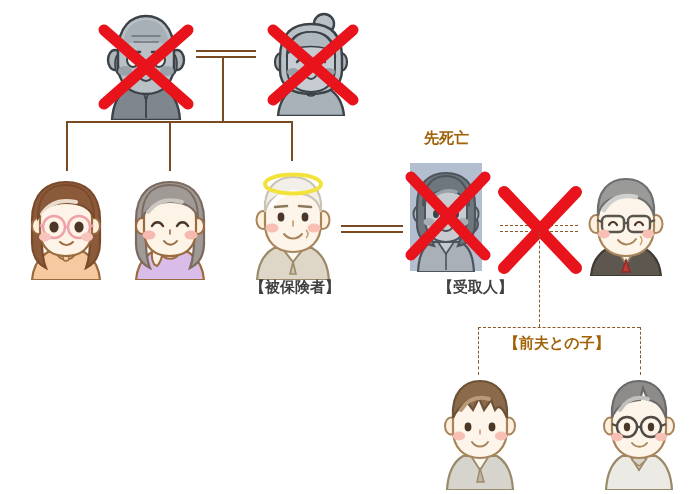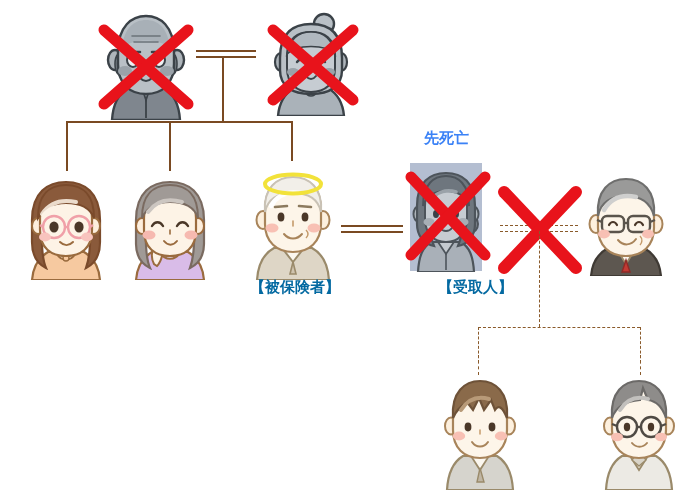--- a/index.html
+++ b/index.html
@@ -17,22 +17,22 @@
   }
   .person{position:absolute;}
   .person svg{display:block;}
   .label{
     position:absolute;
     font-weight:bold;
     white-space:nowrap;
     letter-spacing:0px;
     line-height:1;
   }
-  .label-blue{color:#0369a1;font-size:15px;}
-  .label-red{color:#3b82f6;font-size:15px;}
+  .label-blue{color:#404040;font-size:15px;}
+  .label-red{color:#a16207;font-size:15px;}
   .line{position:absolute;background:#7a4a22;}
   .vline{width:1.6px;}
   .hline{height:1.6px;}
   .bgbox{position:absolute;background:#b4bed1;}
   .xmark{position:absolute;}
   .dotv{
     position:absolute;
     width:0;
     border-left:1.6px dashed #8a5a2b;
   }
@@ -307,20 +307,21 @@
         <path d="M62 68 C65 71 64 75 62 77" stroke="#c49a6a" stroke-width="1.4" fill="none"></path>
       </g>
     </svg>
   </div>
 
   <div class="dotv" style="left:539px;top:231px;height:96px;"></div>
 
   <div class="doth" style="left:478px;top:327px;width:162px;"></div>
   <div class="dotv" style="left:478px;top:327px;height:36px;"></div>
   <div class="dotv" style="left:640px;top:327px;height:36px;"></div>
+  <div class="label label-red" style="left:504px;top:336px;">【前夫との子】</div>
   <div class="dotv" style="left:478px;top:355px;height:20px;"></div>
   <div class="dotv" style="left:640px;top:355px;height:20px;"></div>
 
   <div class="person" style="left:437px;top:370px;">
     <svg width="86" height="120" viewBox="0 0 86 120">
       <g>
 
         <path d="M26 86 C16 92 11 102 10 120 L76 120 C75 102 70 92 60 86 Z" fill="#d6d4cd" stroke="#9a8a6a" stroke-width="2.2"></path>
         <path d="M34 86 L43 100 L52 86 Z" fill="#fbf7ef" stroke="#9a8a6a" stroke-width="1.8"></path>
         <path d="M43 98 L40 112 L47 112 Z" fill="#c0b6a4" stroke="#9a8a6a" stroke-width="1.4"></path>

